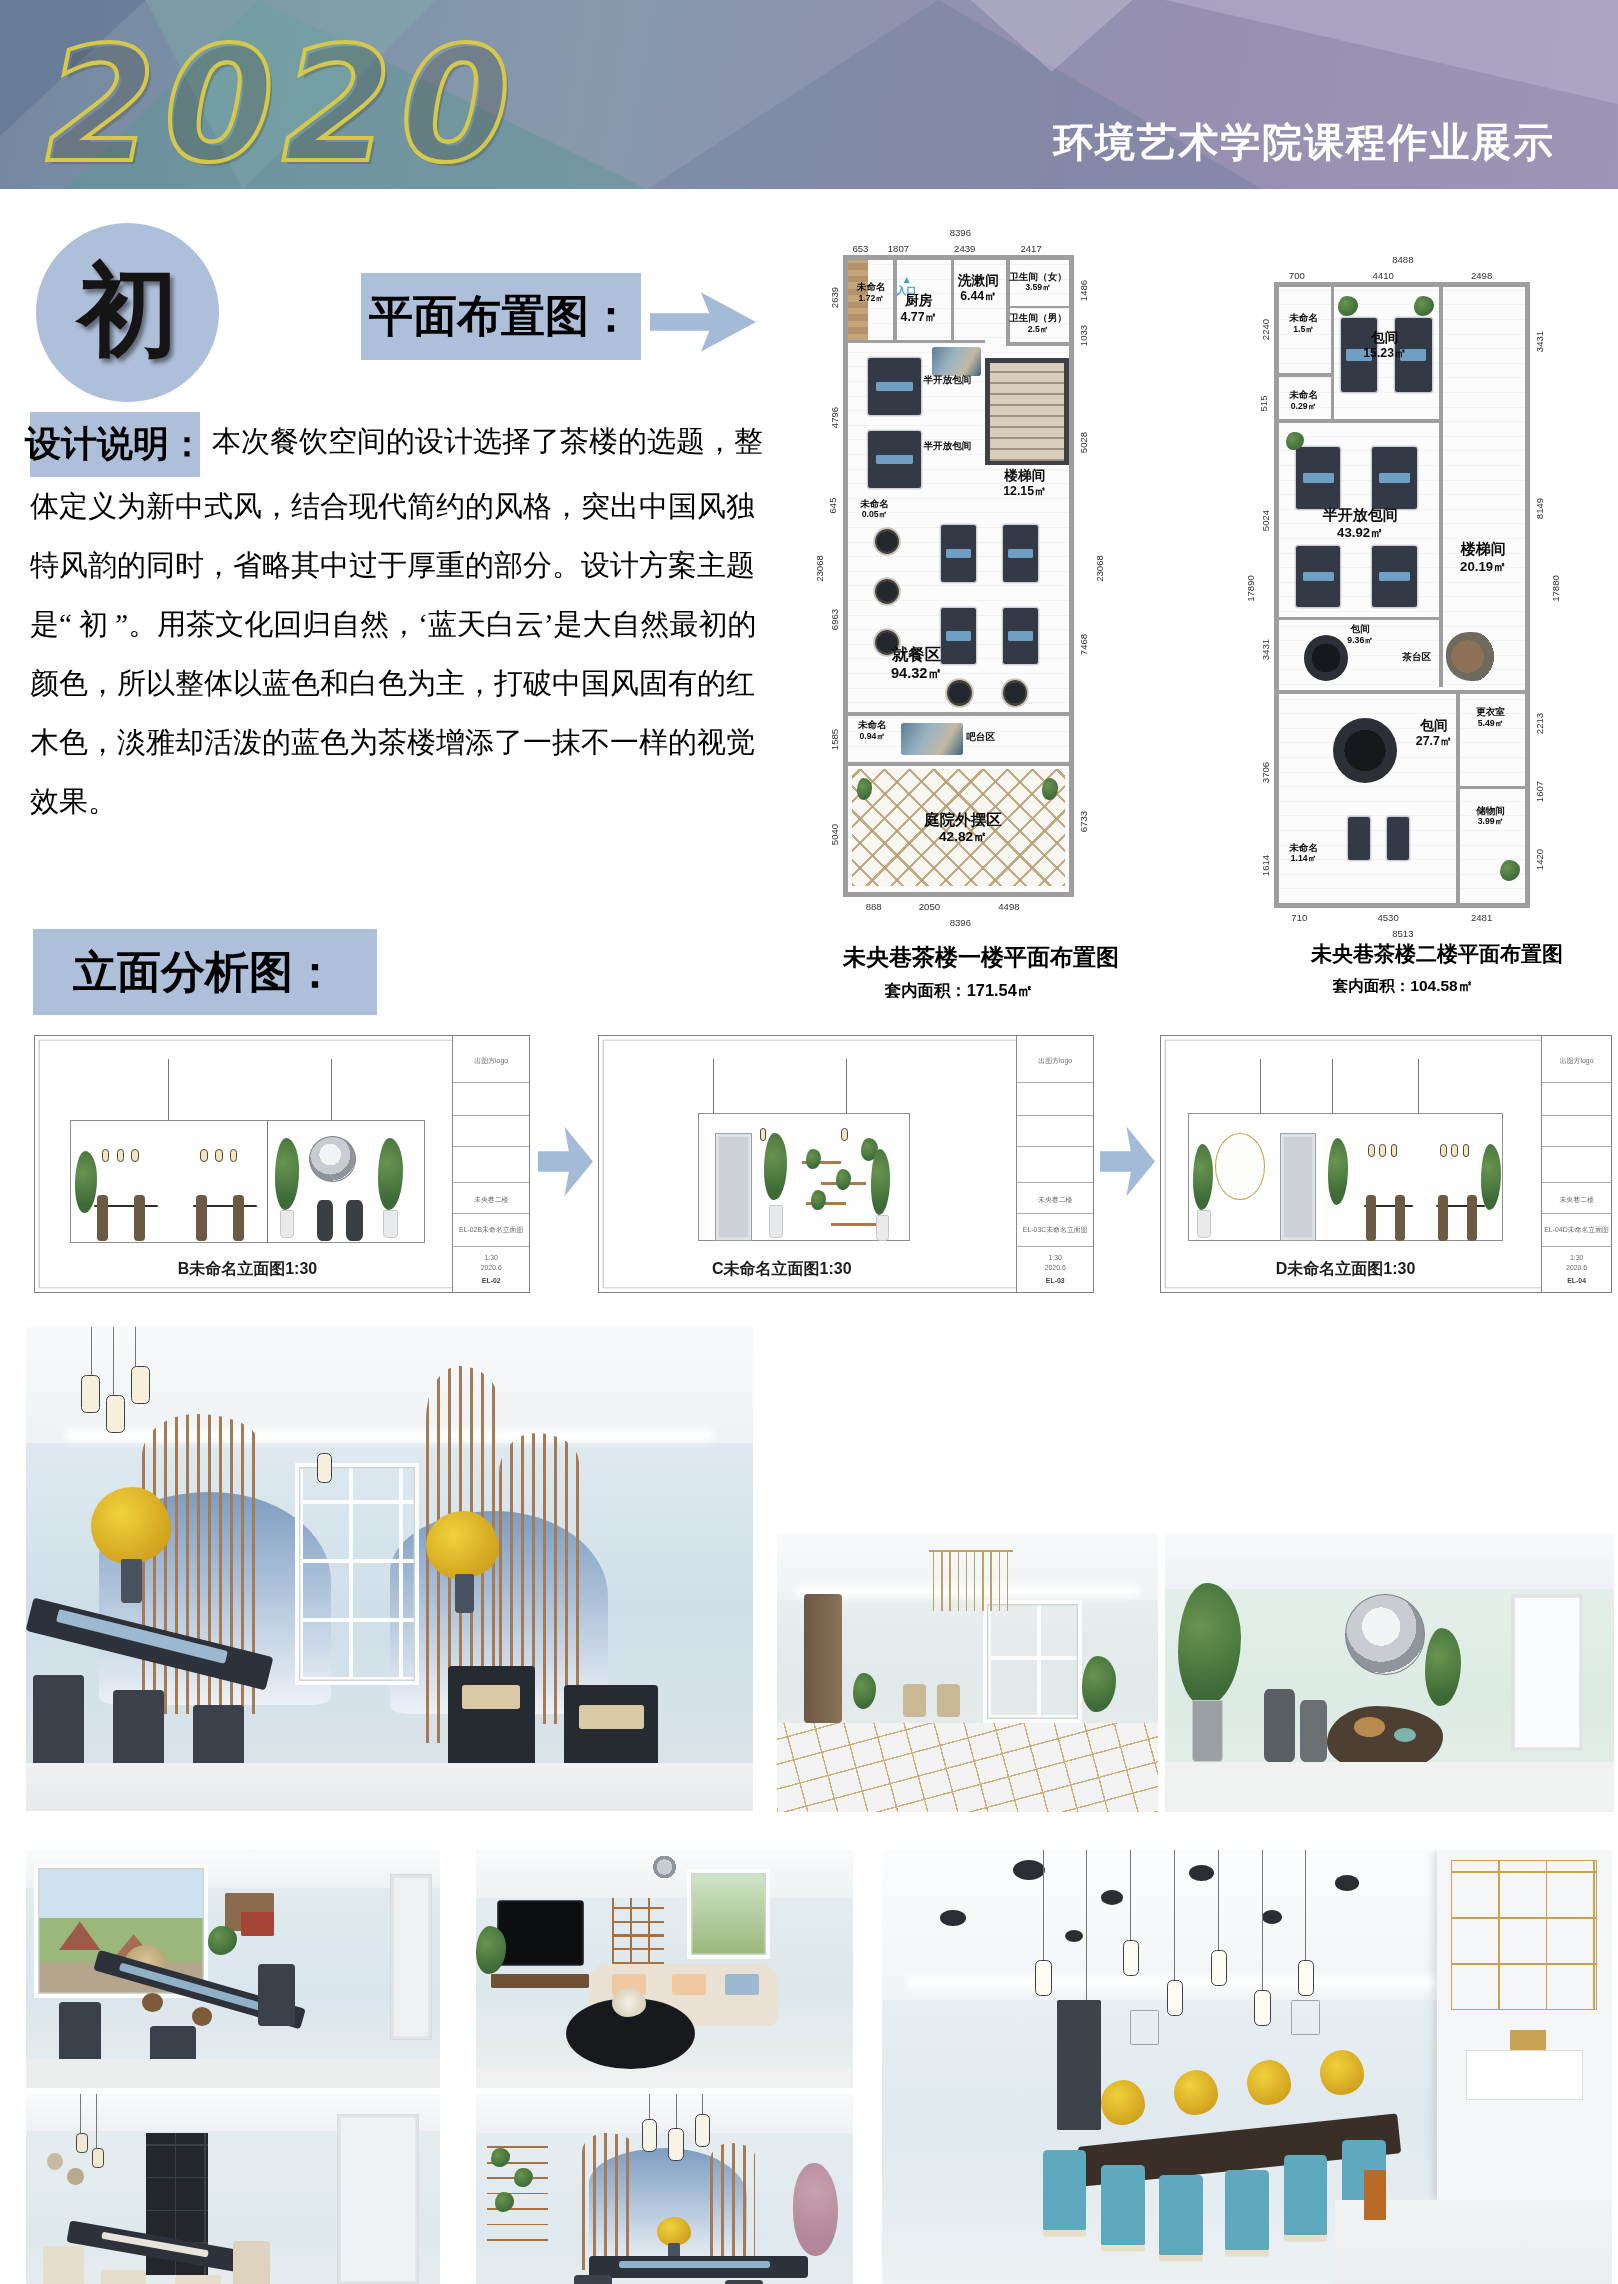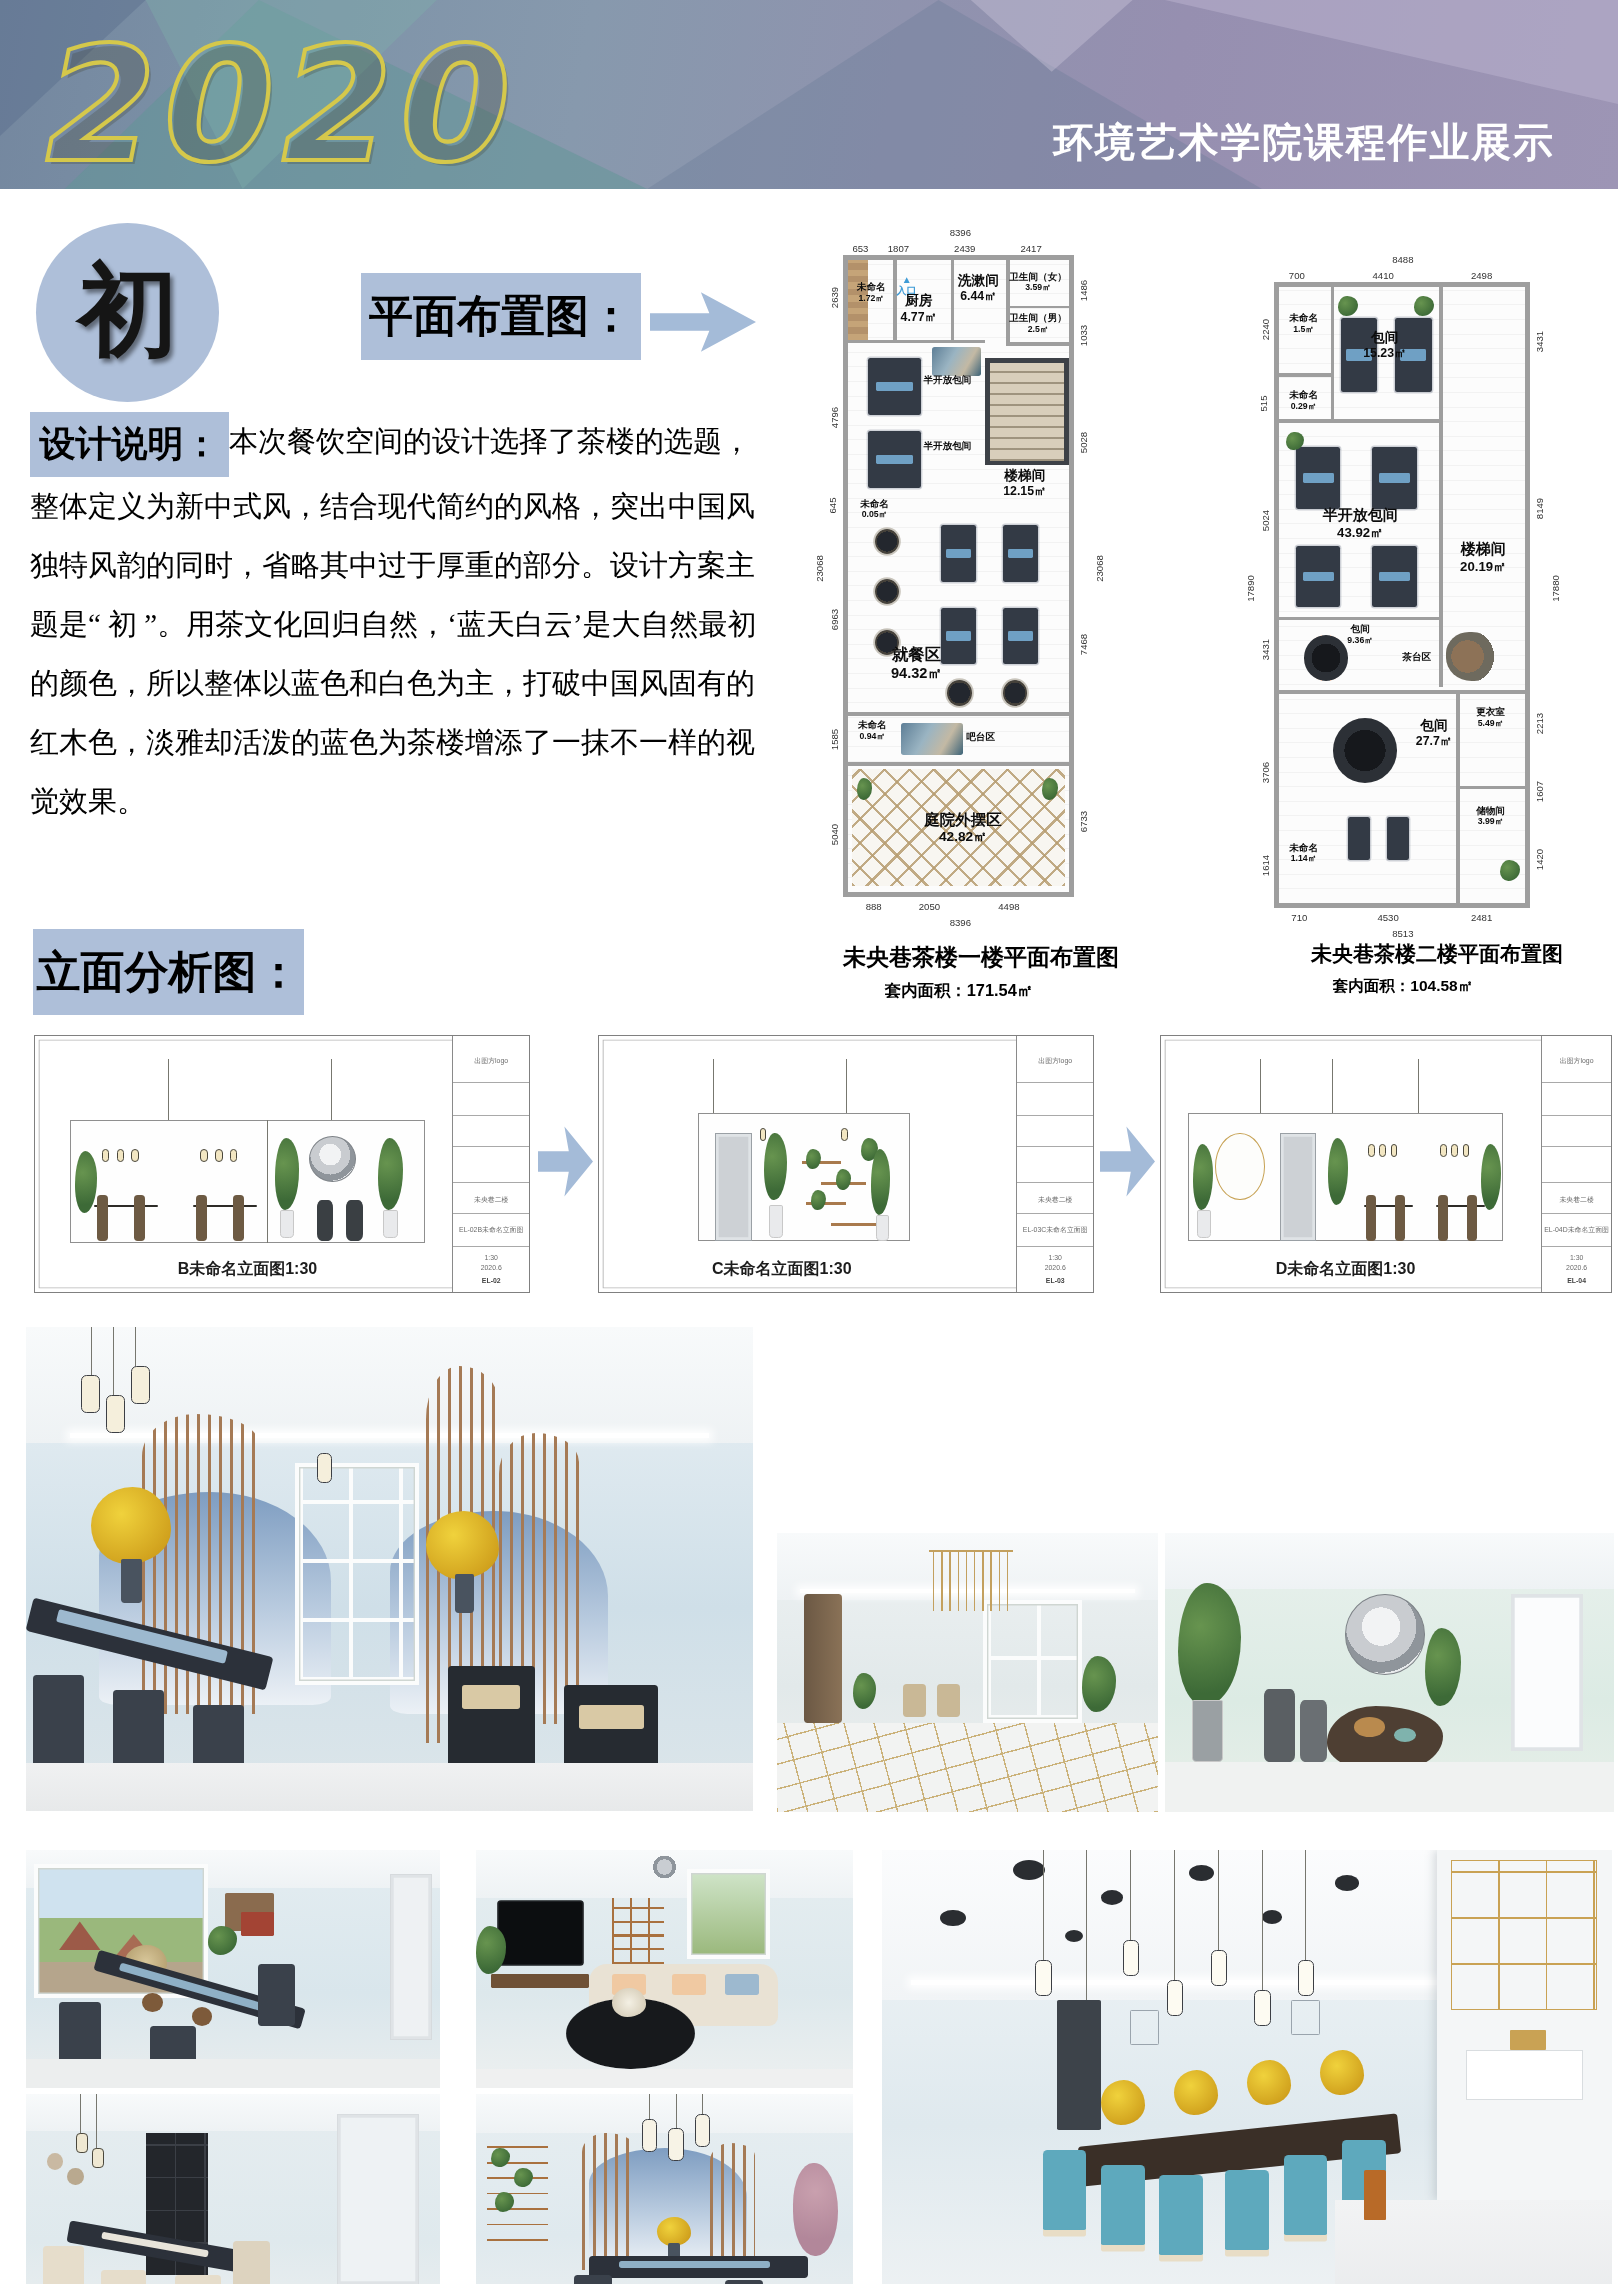--- a/index.html
+++ b/index.html
@@ -17,21 +17,21 @@
   .t6{background:rgba(88,108,140,.45);clip-path:polygon(0 0,9% 0,0 72%)}
   .year{left:46px;top:12.8px;font:italic bold 158px "DejaVu Sans",sans-serif;color:transparent;-webkit-text-stroke:4.1px #d5c84b;letter-spacing:8.2px;text-shadow:3.7px 3.7px 0 rgba(60,60,40,.25)}
   .htitle{left:407px;top:28px;font:bold 138px "Liberation Sans",sans-serif;color:transparent;-webkit-text-stroke:3.7px #ffffff;letter-spacing:12px}
   .hsub{left:1000px;top:115px;width:608px;text-align:center;font-size:40px;font-weight:bold;color:#ffffff;letter-spacing:1.8px}
   
   .lbox{background:#aebfd9;color:#000;font-weight:bold;display:flex;align-items:center;justify-content:center;white-space:nowrap}
   .arrow{background:#a4bbd8;clip-path:polygon(0 36%,56% 36%,48% 2%,100% 50%,48% 98%,56% 64%,0 64%)}
   .badge{left:36px;top:223px;width:183px;height:179px;border-radius:50%;background:#aebfd9;display:flex;align-items:center;justify-content:center}
   .badge span{font:bold 100px "Liberation Serif",serif;color:#151515;text-shadow:3.2px 4.1px 4.6px rgba(0,0,0,.45)}
   .desc{left:30px;top:412px;width:736px;font:29px/59px "Liberation Serif",serif;color:#000;text-align:left}
-  .desc .lbox{display:inline-flex;width:199px;height:65px;font:bold 36px "Liberation Sans",sans-serif;margin-right:0;vertical-align:top}
+  .desc .lbox{display:inline-flex;width:170px;height:65px;font:bold 36px "Liberation Sans",sans-serif;margin-right:12px;vertical-align:top}
   
   .plan{background:#fdfdfd;border:5px solid #9e9e9e}
   .plan-in{position:absolute;inset:0;background:repeating-linear-gradient(0deg,#fcfcfc 0 13.7px,#f2f2f2 13.7px 14.6px)}
   .rlab{position:absolute;transform:translate(-50%,-50%);text-align:center;white-space:nowrap;z-index:5}
   .rname{font-weight:bold;font-size:13.7px;line-height:1.12;color:#0c0c0c}
   .rarea{display:block;font-weight:600;font-size:12.3px;color:#0c0c0c}
   .rsmall .rname{font-size:9.6px}.rsmall .rarea{font-size:8.7px}
   .wseg{position:absolute;background:#9e9e9e}
   .tbl{position:absolute;background:#333a45;border-radius:2.3px;box-shadow:0 0 0 1.4px rgba(120,130,145,.35)}
   .tbl i{position:absolute;left:15%;right:15%;top:42%;height:16%;background:#6fa0c4;border-radius:1.4px}
@@ -265,21 +265,21 @@
     <div class="dim dimv" style="right:-25.6px;top:8%">3431</div>
     <div class="dim dimv" style="right:-25.6px;top:35%">8149</div>
     <div class="dim dimv" style="right:-25.6px;top:70%">2213</div>
     <div class="dim dimv" style="right:-25.6px;top:81%">1607</div>
     <div class="dim dimv" style="right:-25.6px;top:92%">1420</div>
     <div class="dim dimv" style="right:-44px;top:48%">17880</div>
   </div>
   <div class="abs cap1" style="left:1243px;top:940px;width:320px;font-size:21px">未央巷茶楼二楼平面布置图</div>
   <div class="abs cap2" style="left:1243px;top:976px;width:320px;font-size:15.5px">套内面积：104.58㎡</div>
 
-  <div class="abs lbox" style="left:33px;top:929px;width:271px;height:86px;font-size:44px">立面分析图：</div>
+  <div class="abs lbox" style="left:33px;top:929px;width:344px;height:86px;font-size:44px">立面分析图：</div>
 
   <div class="abs sheet" style="left:34px;top:1035px;width:496px;height:258px">
     <div class="wallrect" style="left:7%;top:33%;width:72%;height:48%"></div>
     <div class="pline" style="left:47%;top:33%;height:48%"></div>
     <div class="pline" style="left:27%;top:9%;height:24%"></div>
     <div class="pline" style="left:60%;top:9%;height:24%"></div>
     <div class="lamp" style="left:13.5%;top:44%;width:7.3px;height:13.7px"></div>
     <div class="lamp" style="left:16.5%;top:44%;width:7.3px;height:13.7px"></div>
     <div class="lamp" style="left:19.5%;top:44%;width:7.3px;height:13.7px"></div>
     <div class="lamp" style="left:33.5%;top:44%;width:7.3px;height:13.7px"></div>

